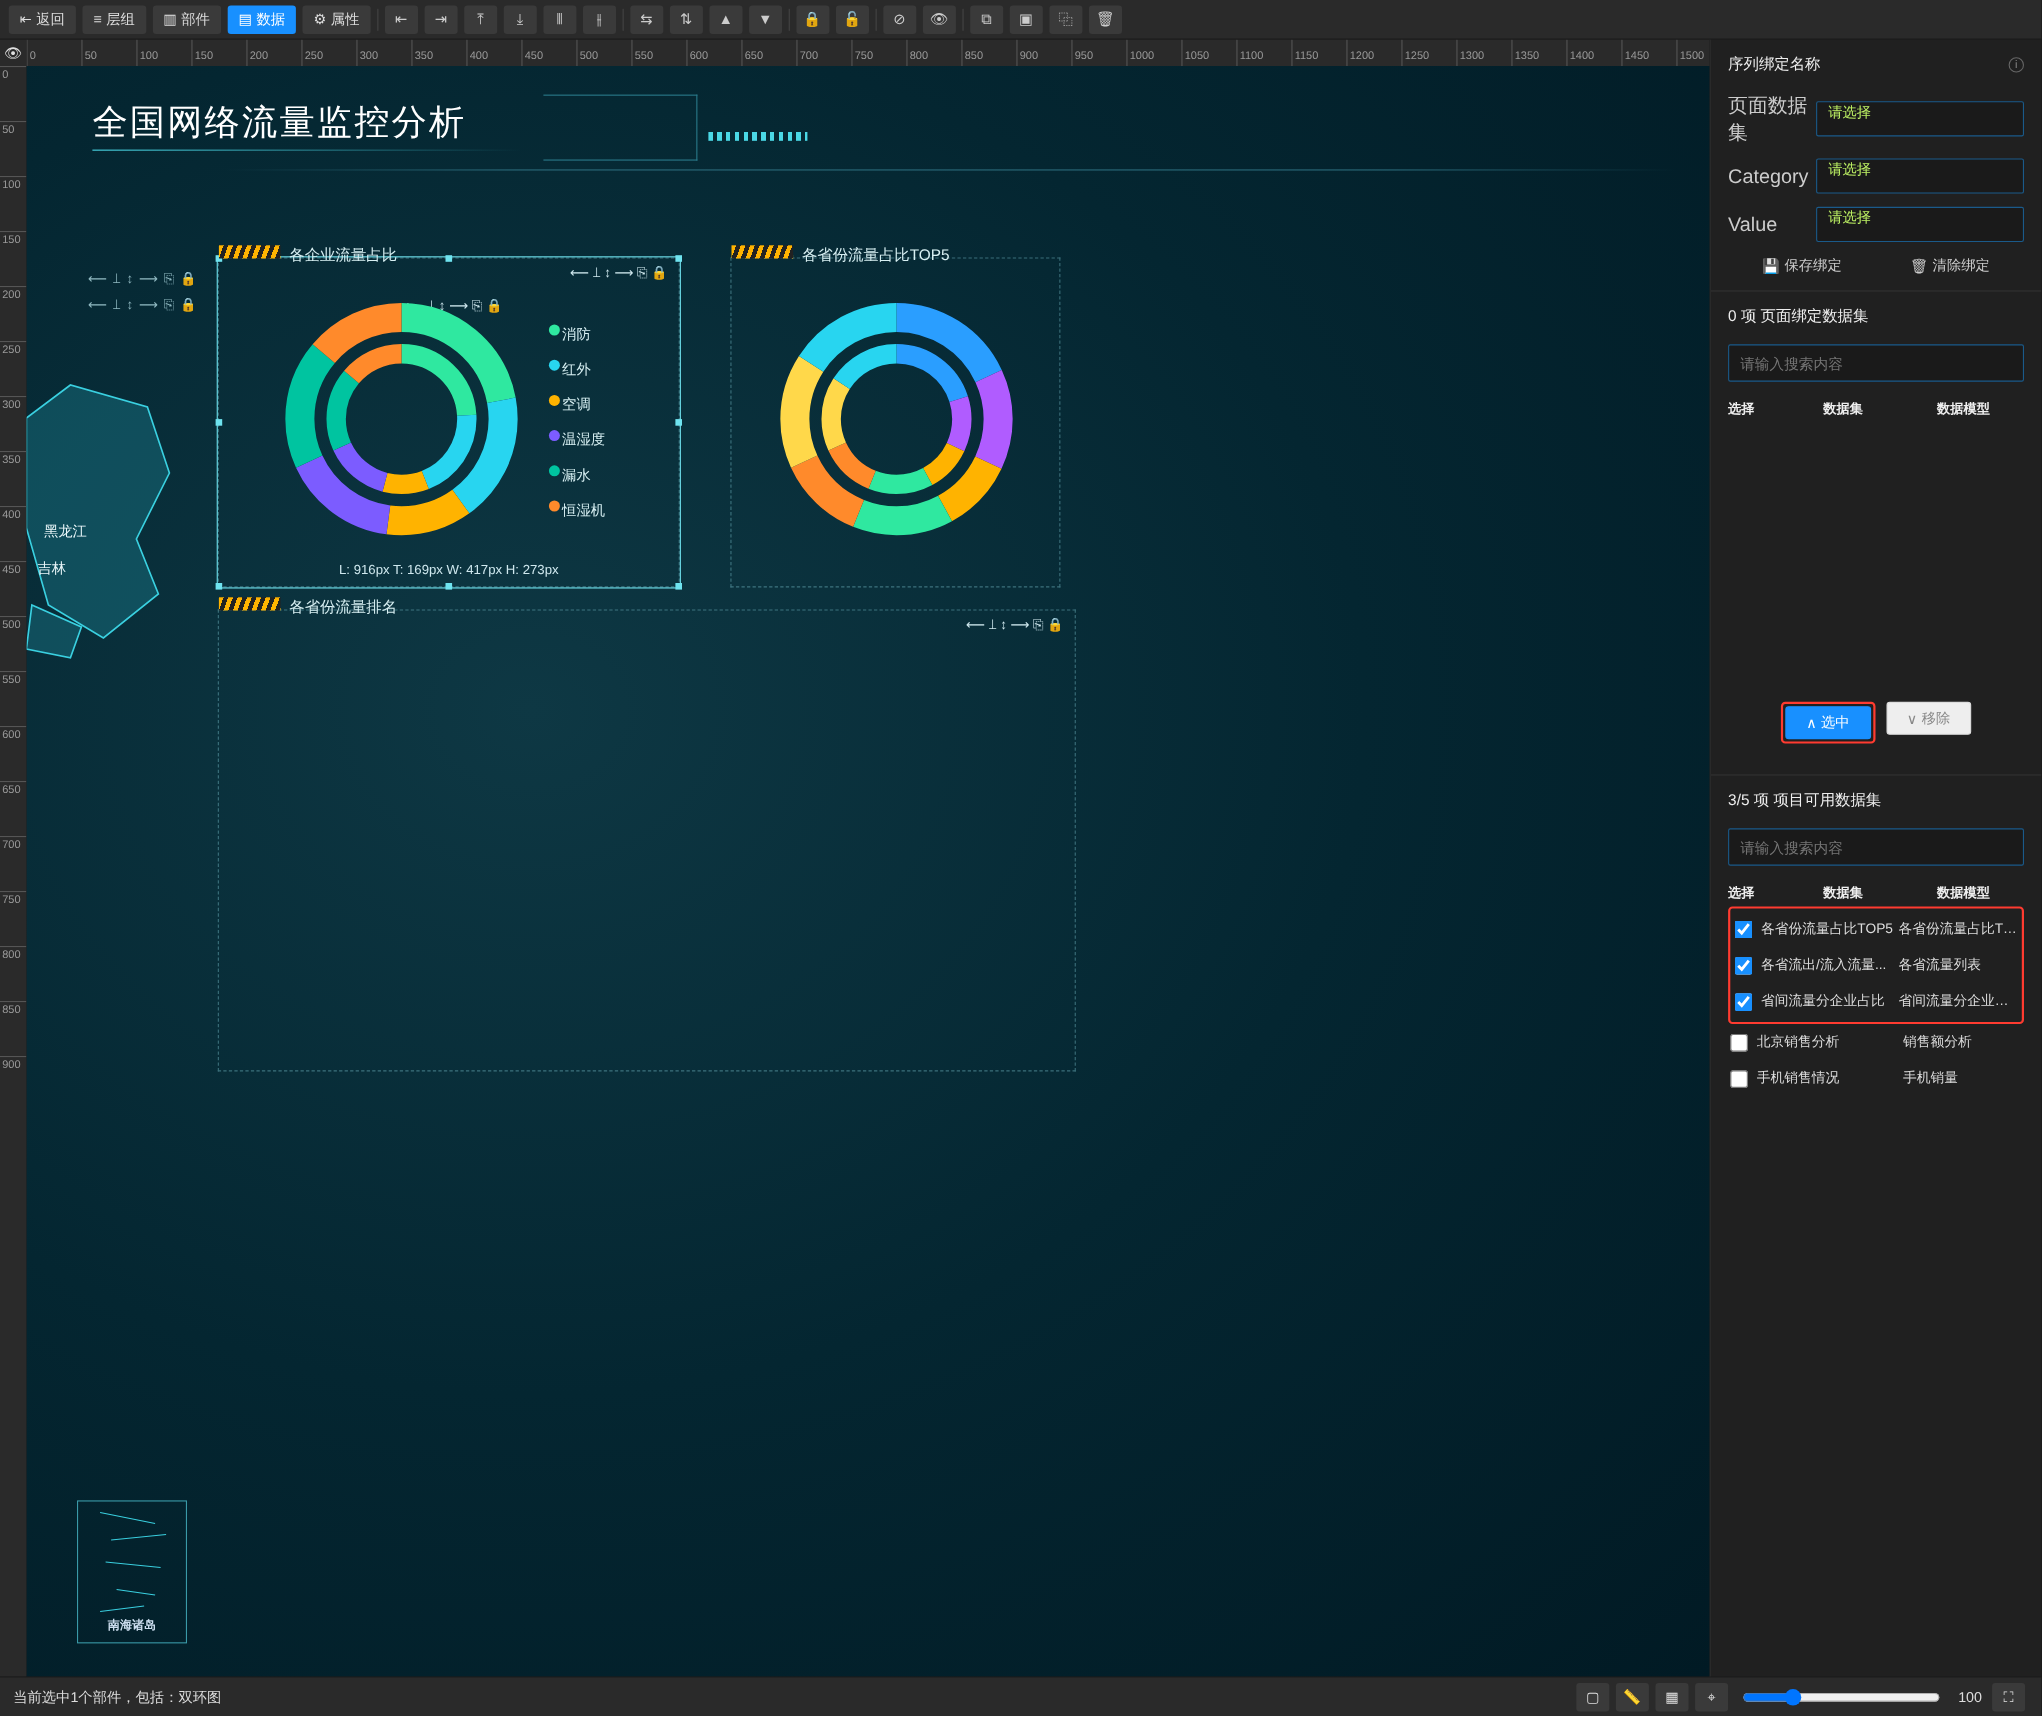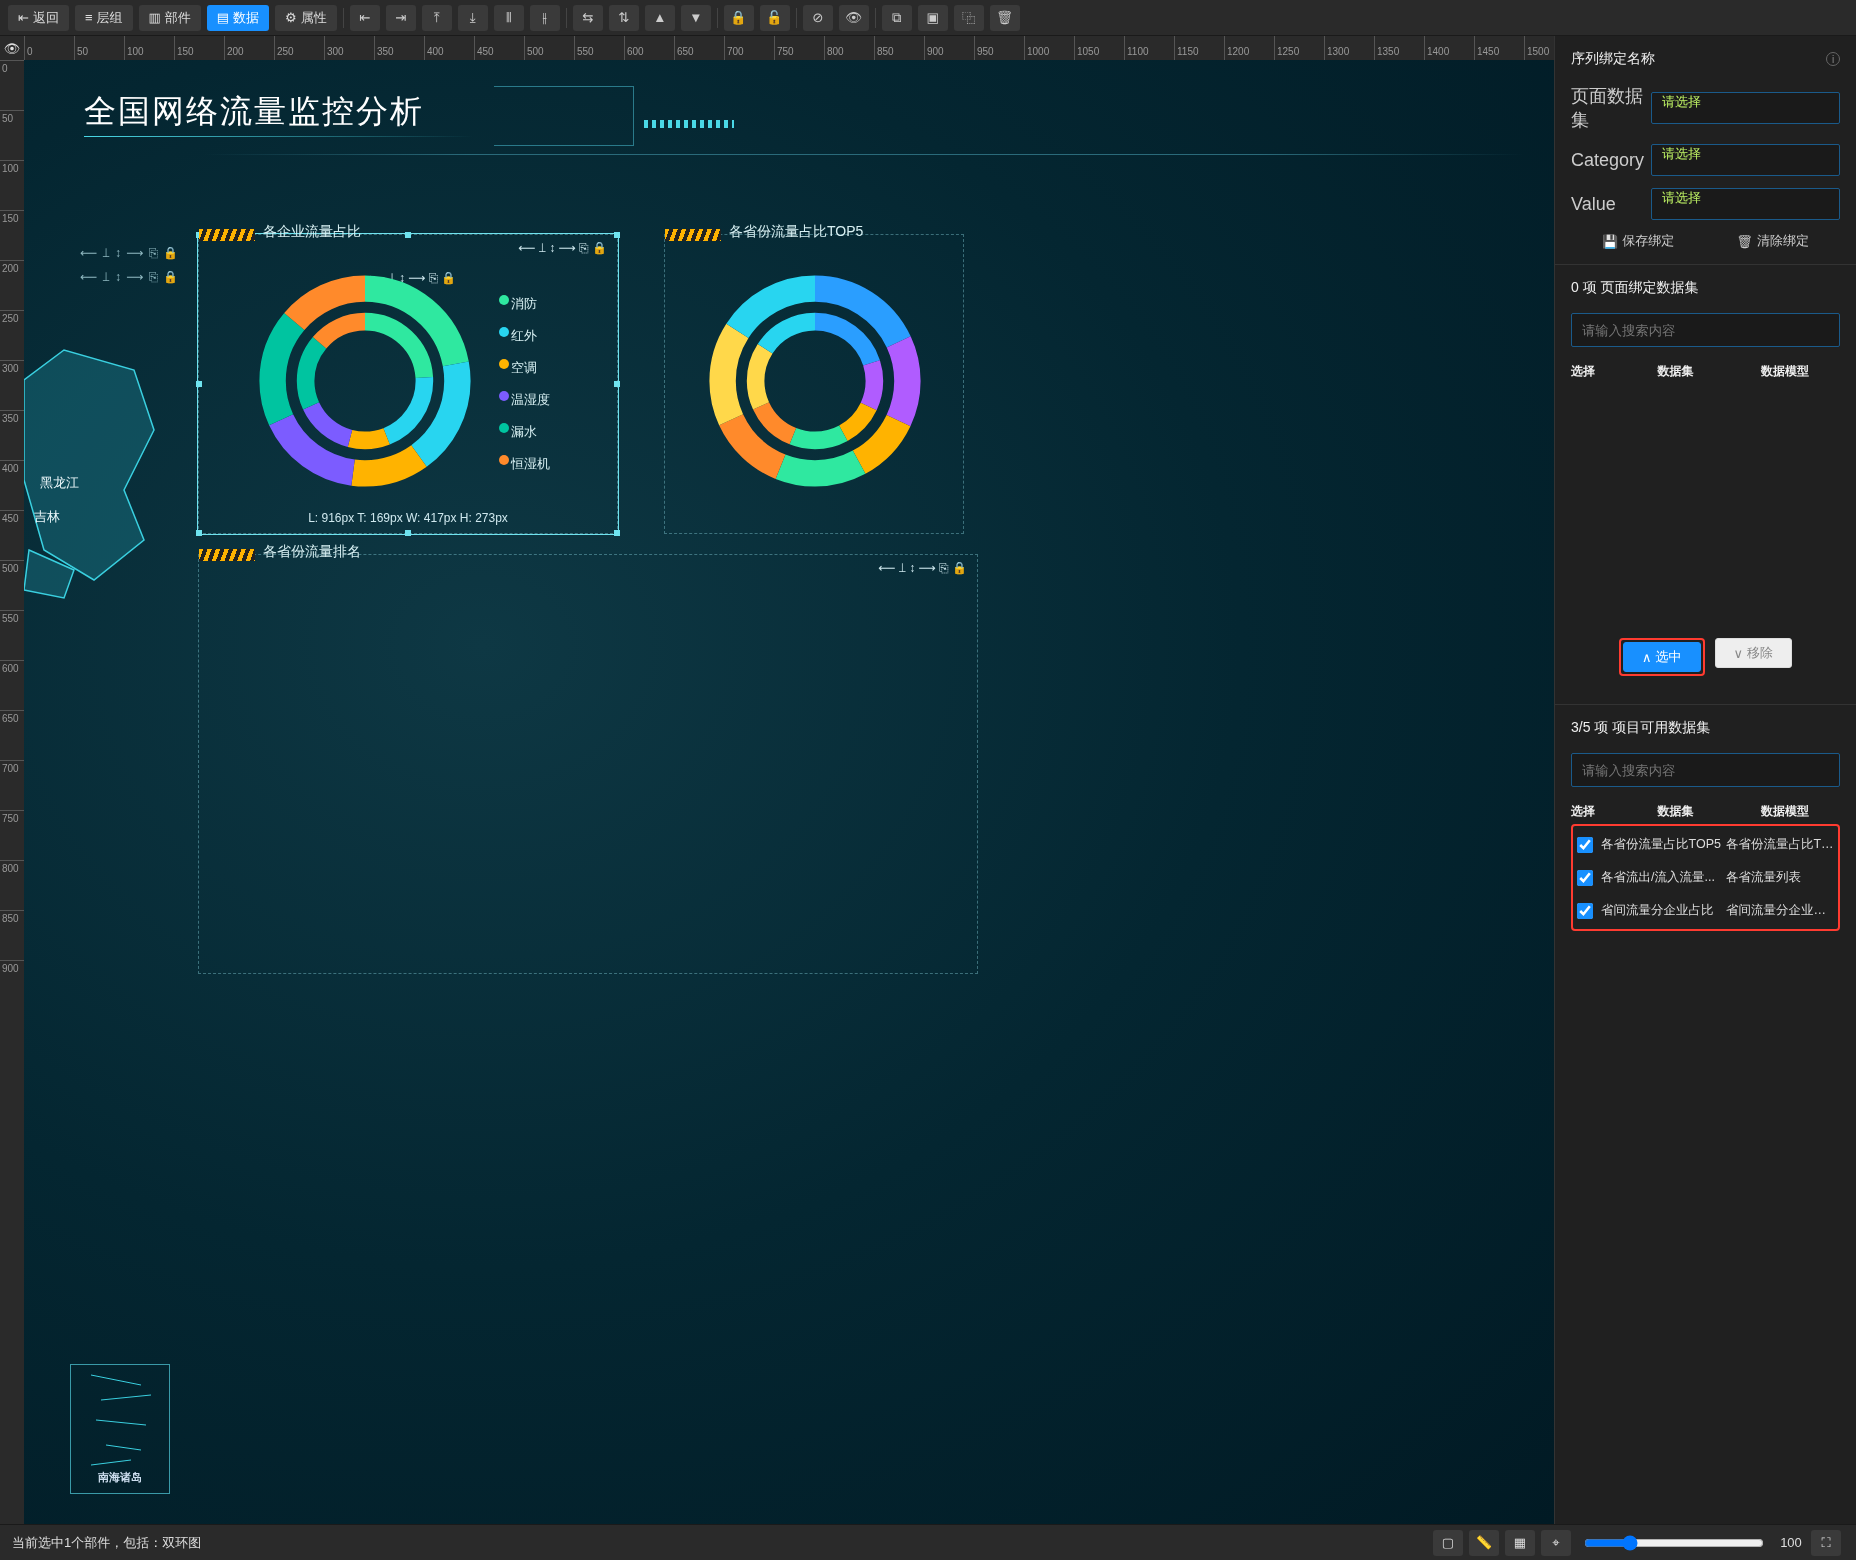--- a/index.html
+++ b/index.html
@@ -27,21 +27,21 @@
 .title-underline { position: absolute; top: 76px; left: 60px; width: 390px; height: 1px; background: linear-gradient(90deg, #4ad8e6, transparent); }
 .deco-box { position: absolute; top: 26px; left: 470px; width: 140px; height: 60px; border: 1px solid #2a7a8a; border-left: none; }
 .deco-bars { position: absolute; top: 60px; left: 620px; width: 90px; height: 8px; background: repeating-linear-gradient(90deg, #4ad8e6 0 4px, transparent 4px 8px); }
 .deco-line { position: absolute; top: 94px; left: 180px; right: 30px; height: 1px; background: linear-gradient(90deg, transparent, #2a6a7a 20%, #2a6a7a 80%, transparent); }
 
 .map-fragment { position: absolute; left: -10px; top: 280px; width: 150px; height: 260px; }
 .map-path { fill: rgba(40,180,200,0.25); stroke: #3ad0e0; stroke-width: 1.5; }
 .map-label { position: absolute; color: #eaf7fa; font-size: 13px; }
 
 .panel { position: absolute; border: 1px dashed rgba(138,214,225,0.4); }
-.panel-title-bar { position: absolute; top: -12px; left: 0; display: flex; align-items: flex-end; gap: 8px; }
+.panel-title-bar { position: absolute; top: -12px; left: 0; display: flex; align-items: flex-start; gap: 8px; }
 .stripes { width: 56px; height: 12px; background: repeating-linear-gradient(110deg, #ffb300 0 4px, #222 4px 8px); }
 .panel-title { color: #d8f0f3; font-size: 14px; font-weight: 500; }
 .handles { position: absolute; top: 8px; display: flex; gap: 6px; font-size: 12px; color: #8fb8c0; letter-spacing: 1px; }
 .sel-handles { position: absolute; display:flex; gap:6px; font-size:12px; color:#cfe8ee; }
 
 .panel-company { left: 174px; top: 174px; width: 420px; height: 300px; }
 .panel-company.selected { outline: 1px solid #6fe3ef; }
 .sel-dot { width:6px; height:6px; background:#6fe3ef; position:absolute; }
 .panel-top5 { left: 640px; top: 174px; width: 300px; height: 300px; }
 .panel-rank { left: 174px; top: 494px; width: 780px; height: 420px; }
@@ -389,20 +389,32 @@
               <input type="checkbox" class="rp-check" checked="" style="">
               <div class="ds-name">各省流出/流入流量...</div>
               <div class="ds-model">各省流量列表</div>
             </div>
             <div class="rp-data-row">
               <input type="checkbox" class="rp-check" checked="" style="">
               <div class="ds-name">省间流量分企业占比</div>
               <div class="ds-model">省间流量分企业占比</div>
             </div>
           </div>
+          <div class="rp-table-body short">
+            <div class="rp-data-row">
+              <input type="checkbox" class="rp-check" style="">
+              <div class="ds-name">北京销售分析</div>
+              <div class="ds-model">销售额分析</div>
+            </div>
+            <div class="rp-data-row">
+              <input type="checkbox" class="rp-check" style="">
+              <div class="ds-name">手机销售情况</div>
+              <div class="ds-model">手机销量</div>
+            </div>
+          </div>
         </div>
     </div>
   </div>
 </div>
 
 <div class="bottom-bar">
   <span>当前选中1个部件，包括：双环图</span>
   <div class="bottom-spacer"></div>
   <div class="bottom-icon">▢</div>
   <div class="bottom-icon">📏</div>

